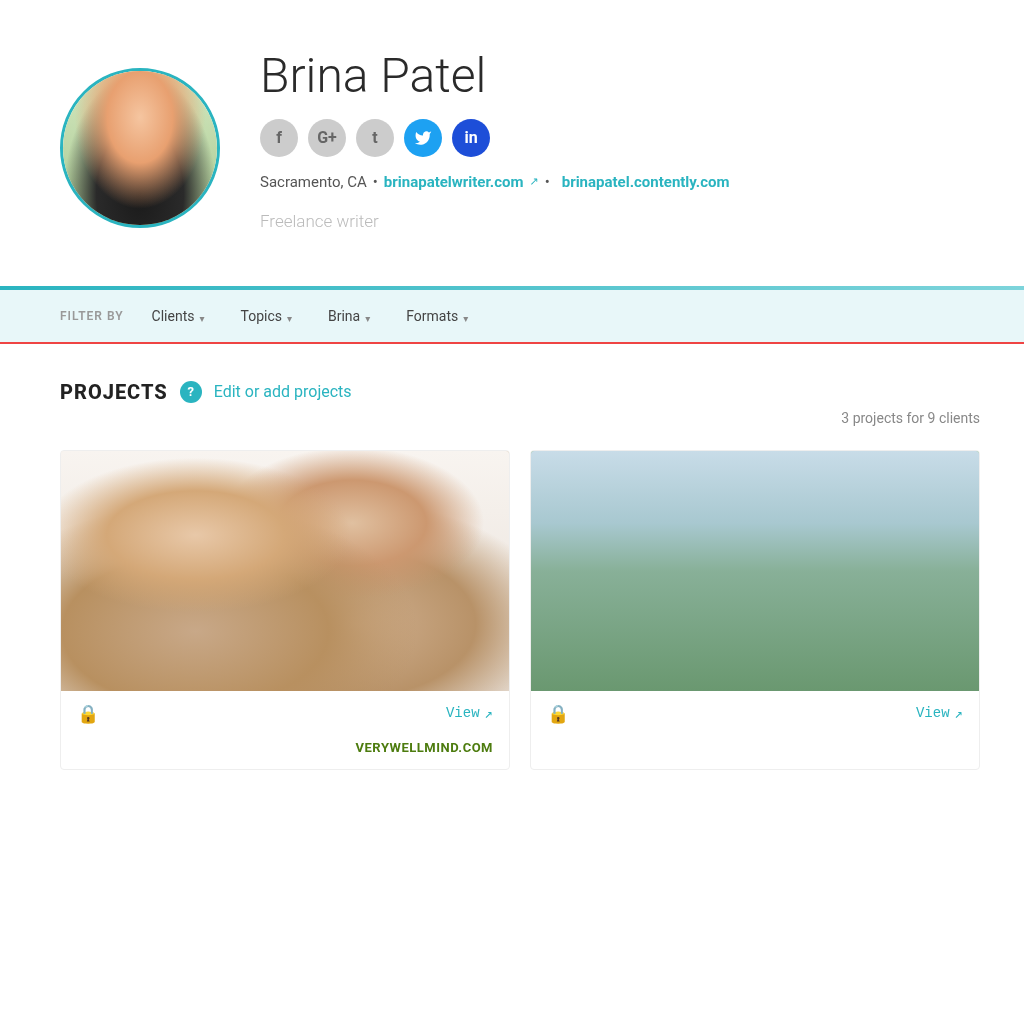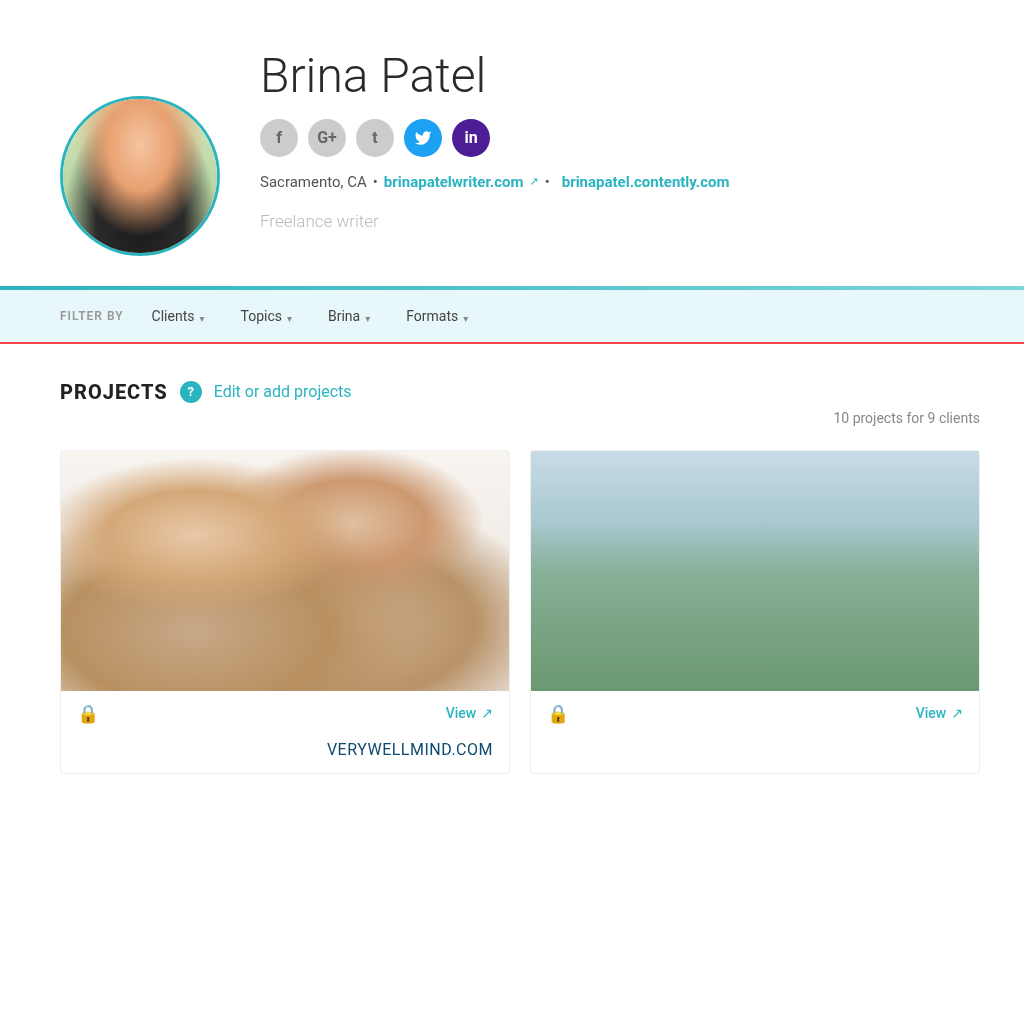--- a/index.html
+++ b/index.html
@@ -7,21 +7,21 @@
       font-family: -apple-system, BlinkMacSystemFont, 'Segoe UI', Roboto, sans-serif;
       background: #fff;
       color: #333;
       width: 1024px;
       min-height: 1011px;
     }
 
     
     .profile-section {
       display: flex;
-      align-items: flex-end;
+      align-items: center;
       padding: 40px 60px 30px 60px;
       gap: 40px;
     }
 
     .avatar-wrapper {
       flex-shrink: 0;
       width: 160px;
       height: 160px;
       border-radius: 50%;
       border: 3px solid #2ab4c0;
@@ -71,21 +71,21 @@
       font-weight: bold;
       color: white;
       cursor: pointer;
       text-decoration: none;
     }
 
     .social-icon.facebook { background: #ccc; color: #666; }
     .social-icon.googleplus { background: #ccc; color: #666; }
     .social-icon.tumblr { background: #ccc; color: #666; }
     .social-icon.twitter { background: #1da1f2; }
-    .social-icon.linkedin { background: #4c1d95; }
+    .social-icon.linkedin { background: #1d4ed8; }
 
     .profile-links {
       display: flex;
       align-items: center;
       gap: 6px;
       margin-bottom: 20px;
       font-size: 15px;
       color: #555;
       flex-wrap: wrap;
     }
@@ -303,27 +303,28 @@
 
     .view-link {
       color: #2ab4c0;
       font-size: 14px;
       font-weight: 500;
       cursor: pointer;
       text-decoration: none;
       display: flex;
       align-items: center;
       gap: 5px;
+      font-family: Liberation Mono, monospace;
     }
 
     .project-client {
       padding: 4px 16px 14px 16px;
-      font-size: 16px;
-      font-weight: 400;
-      color: #0c4a6e;
+      font-size: 13px;
+      font-weight: 700;
+      color: #4d7c0f;
       letter-spacing: 0.5px;
       text-transform: uppercase;
     }
   </style>
 </head>
 <body>
 
 <div class="profile-section">
   <div class="avatar-wrapper">
     <div class="avatar-photo"></div>
@@ -384,21 +385,21 @@
   </div>
 </div>
 
 <div class="projects-section">
   <div class="projects-header">
     <span class="projects-title">PROJECTS</span>
     <div class="help-icon">?</div>
     <a class="edit-projects-link" href="#">Edit or add projects</a>
   </div>
 
-  <div class="projects-count">10 projects for 9 clients</div>
+  <div class="projects-count">3 projects for 9 clients</div>
 
   <div class="projects-grid">
 
     <div class="project-card">
       <div class="project-image project-image-1"></div>
       <div class="project-footer">
         <span class="lock-icon">🔒</span>
         <a class="view-link" href="#">
           <span>View</span>
           <span>↗</span>

